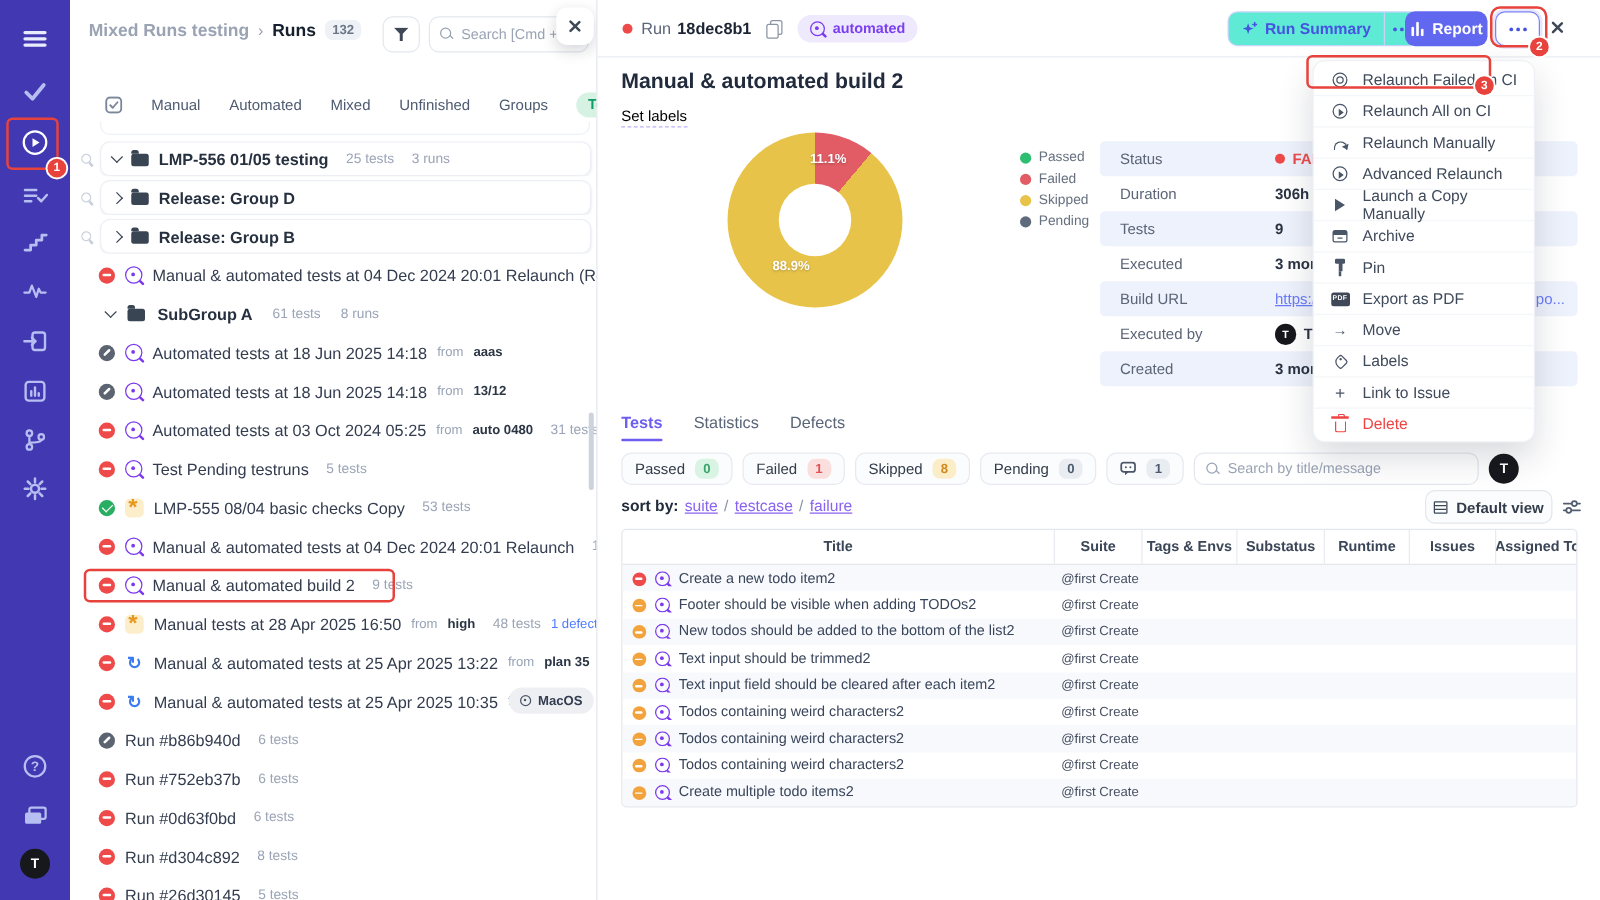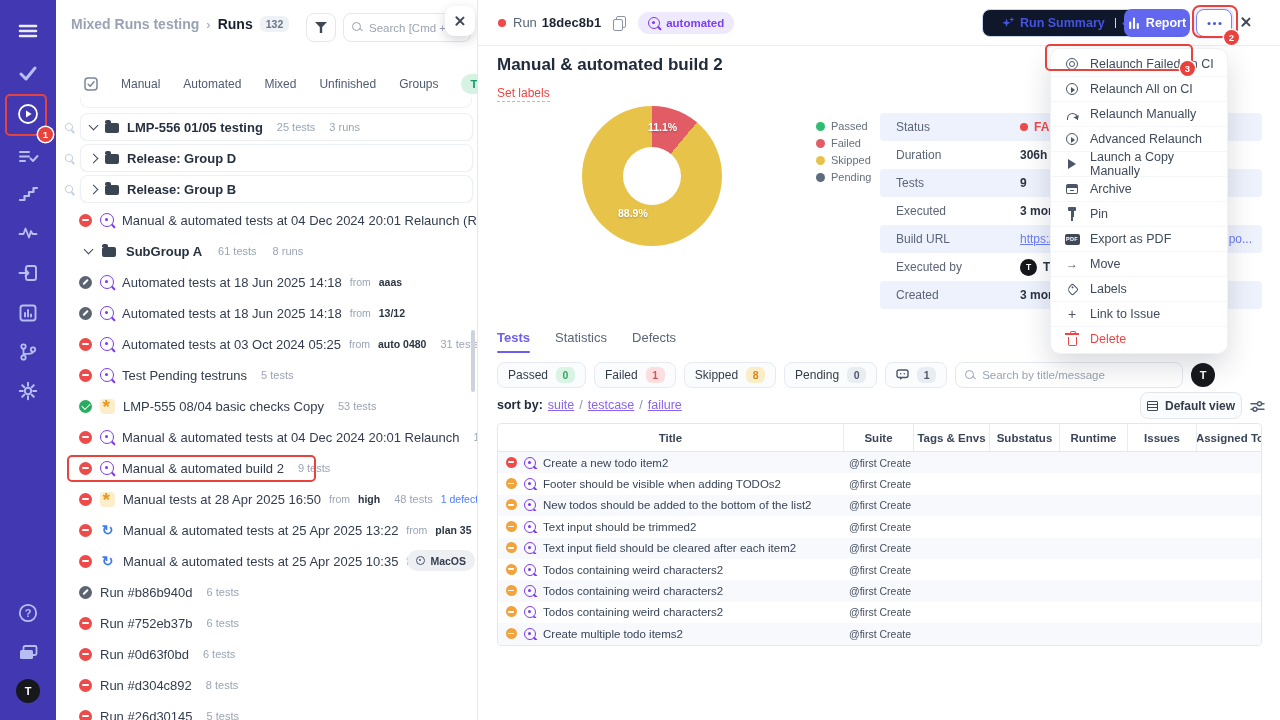--- a/index.html
+++ b/index.html
@@ -73,29 +73,29 @@
   .detail{position:absolute;left:478px;top:0;width:802px;height:720px;background:#fff}
   .dtop{position:absolute;left:0;top:0;width:100%;height:46px;border-bottom:1px solid #e9edf2;display:flex;align-items:center}
   .reddot{width:8px;height:8px;border-radius:50%;background:#ee4a4a;flex:none}
   .runlbl{font-size:13px;color:#5b6577}
   .runid{font-size:13px;font-weight:700;color:#1c2433}
   .copy{width:11px;height:13px;position:relative;flex:none}
   .copy::before{content:"";position:absolute;left:3px;top:0;width:8px;height:10px;border:1.4px solid #8a94a6;border-radius:2px}
   .copy::after{content:"";position:absolute;left:0;top:3px;width:8px;height:10px;border:1.4px solid #8a94a6;border-radius:2px;background:#fff}
   .autobadge{height:22px;background:#efe9fd;color:#7b3ff2;border-radius:12px;display:flex;align-items:center;gap:6px;padding:0 10px;font-size:11.5px;font-weight:600}
   .btn{position:absolute;top:9px;height:28px;border-radius:8px;display:flex;align-items:center;font-size:12.5px;font-weight:600}
-  .btn-summary{left:504px;border:1px solid #c9d4fb;color:#4553e0;background:#0f172a;padding:8px}
+  .btn-summary{left:504px;border:1px solid #c9d4fb;color:#4553e0;background:#5eead4;padding:0}
   .btn-summary .seg1{display:flex;align-items:center;gap:6px;padding:0 10px;height:100%}
   .btn-summary .seg2{width:28px;height:100%;border-left:1px solid #c9d4fb;display:flex;align-items:center;justify-content:center}
   .btn-report{left:646px;width:66px;background:#6168ef;color:#fff;justify-content:center;gap:6px}
   .btn-more{left:718px;width:36px;background:#fff;border:1.5px solid #7b82f5;box-shadow:0 0 0 2px rgba(120,130,245,.18);color:#4553e0;justify-content:center}
   .dots{width:3px;height:3px;border-radius:50%;background:currentColor;box-shadow:5.5px 0 0 currentColor,-5.5px 0 0 currentColor}
   .dclose{position:absolute;left:762px;top:16px}
   .dtitle{position:absolute;left:19px;top:55px;font-size:17px;font-weight:700;color:#212b3b}
-  .setlabels{position:absolute;left:19px;top:86px;font-size:12px;color:#ef4444;border-bottom:1px dashed #b9b1f7;padding-bottom:1px}
+  .setlabels{position:absolute;left:19px;top:86px;font-size:12px;color:#000000;border-bottom:1px dashed #b9b1f7;padding-bottom:1px}
   
   .donut{position:absolute;left:104px;top:106px;width:140px;height:140px;border-radius:50%;background:conic-gradient(#e25c65 0deg 40deg,#e8c34a 40deg 360deg)}
   .donut::after{content:"";position:absolute;left:41px;top:41px;width:58px;height:58px;border-radius:50%;background:#fff}
   .dlab{position:absolute;font-size:10.5px;font-weight:700;color:#fff;text-shadow:0 1px 2px rgba(0,0,0,.25);z-index:2}
   .legend{position:absolute;left:338px;top:120px;display:flex;flex-direction:column;gap:5px}
   .litem{display:flex;align-items:center;gap:6px;font-size:11px;color:#66707f}
   .ldot{width:9px;height:9px;border-radius:50%;flex:none}
   
   .stable{position:absolute;left:402px;top:113px;width:382px}
   .srow{height:28px;display:flex;align-items:center;padding:0 16px;border-radius:4px;position:relative}
@@ -132,21 +132,21 @@
   .gridic::after{content:"";position:absolute;left:0;top:5.6px;width:100%;height:1.3px;background:#3d4756}
   .slidersic{position:absolute;left:772px;top:399px}
   
   .ttable{position:absolute;left:19px;top:423px;width:765px;border:1px solid #e4e8ee;border-radius:4px;overflow:hidden;background:#fff}
   .thead{height:28px;display:flex;border-bottom:1px solid #e4e8ee}
   .th{display:flex;align-items:center;justify-content:center;font-size:11.5px;font-weight:700;color:#3a4557;overflow:hidden;white-space:nowrap}
   .th+.th{border-left:1px solid #e8ecf1}
   .c1{width:345px;flex:none}.c2{width:70px;flex:none}.c3{width:76px;flex:none}.c4{width:70px;flex:none}.c5{width:68px;flex:none}.c6{width:69px;flex:none}.c7{width:67px;flex:none}
   .trow{height:21.4px;display:flex;align-items:center}
   .trow:nth-child(even){background:#f7f9fc}
-  .tcell-title{display:flex;align-items:flex-start;gap:7px;padding-left:8px;font-size:11.5px;color:#39455a;overflow:hidden;white-space:nowrap}
+  .tcell-title{display:flex;align-items:flex-end;gap:7px;padding-left:8px;font-size:11.5px;color:#39455a;overflow:hidden;white-space:nowrap}
   .tcell-suite{font-size:10.5px;color:#465062;padding-left:6px;overflow:hidden;white-space:nowrap}
   
   .menu{position:absolute;left:1050px;top:48px;width:178px;background:#fff;border:1px solid #eef1f5;border-radius:10px;box-shadow:0 12px 28px rgba(23,32,55,.16);z-index:60;padding:2px 0}
   .mi{height:25px;display:flex;align-items:center;gap:10px;padding:0 13px;font-size:12.5px;color:#3f4a5b}
   .mi+.mi{border-top:1px solid #f4f6f9}
   .mic{width:16px;display:flex;justify-content:center;align-items:center;color:#4a5568;flex:none;font-size:12px}
   .mi.danger,.mi.danger .mic{color:#ef4444}
   .mic-target{width:12px;height:12px;border:1.4px solid #4a5568;border-radius:50%;position:relative}
   .mic-target::after{content:"";position:absolute;left:2.3px;top:2.3px;width:4px;height:4px;border:1.4px solid #4a5568;border-radius:50%}
   .mic-pc{width:12px;height:12px;border:1.4px solid #4a5568;border-radius:50%;position:relative}

